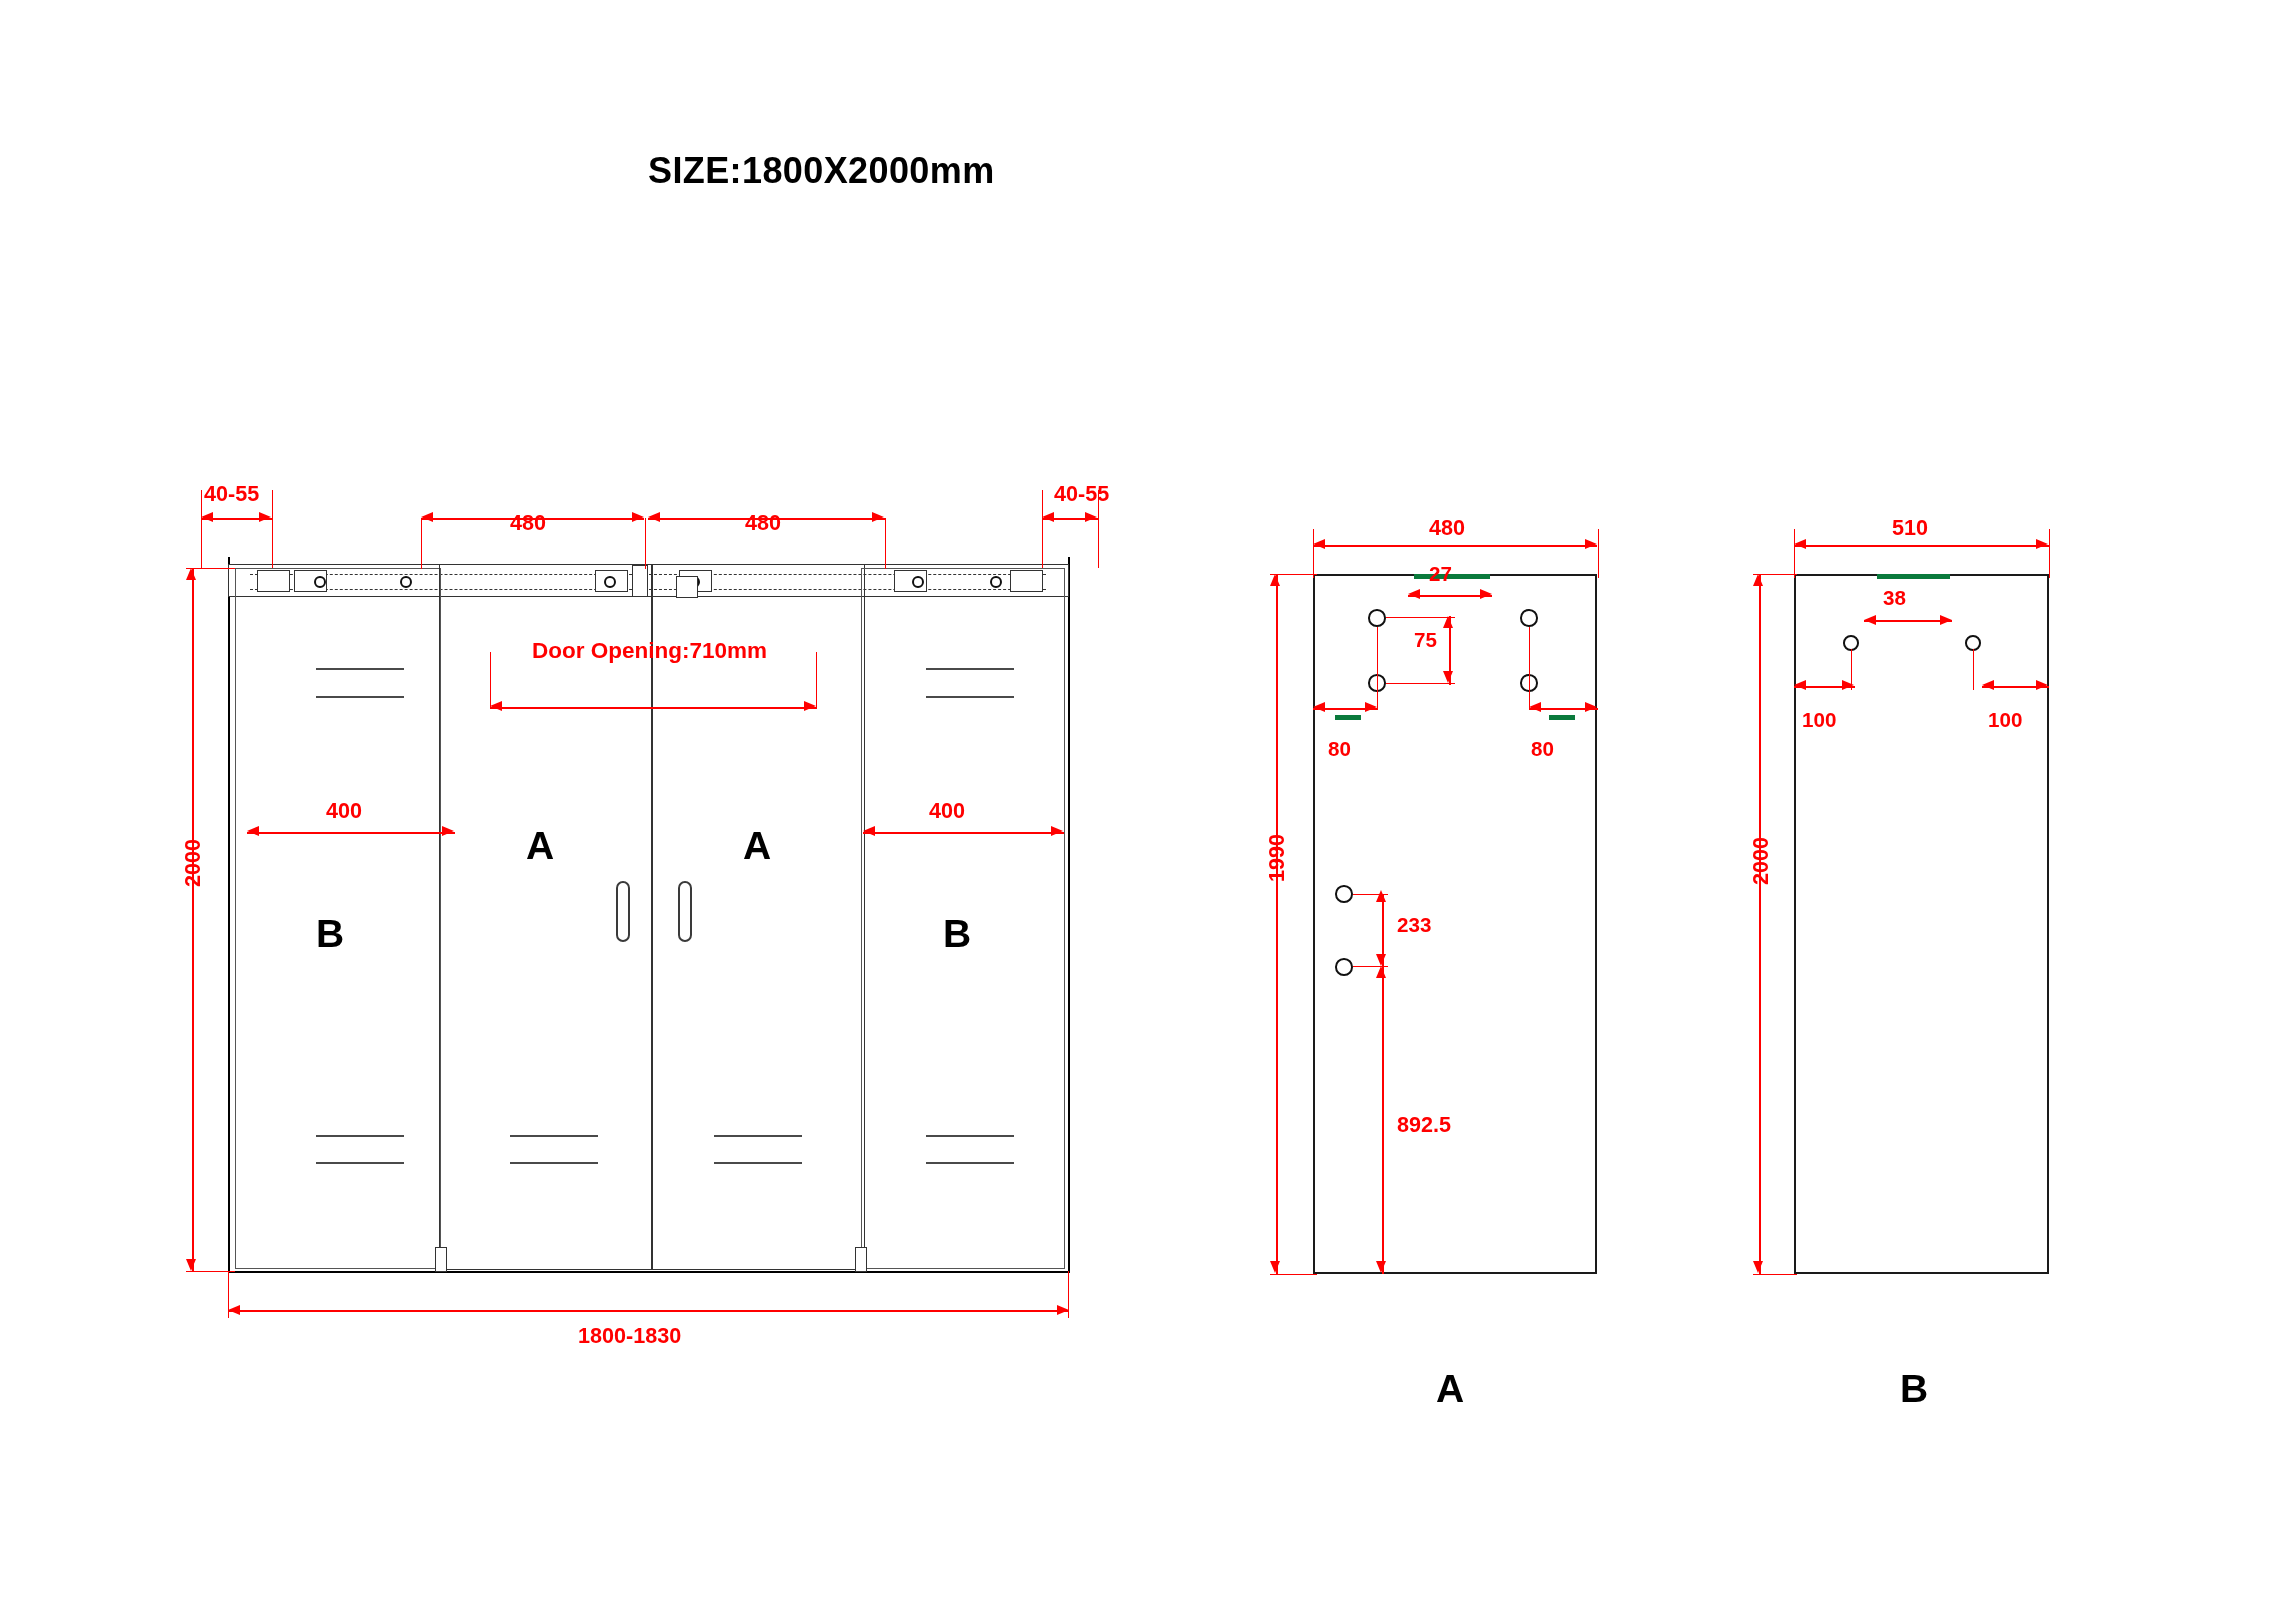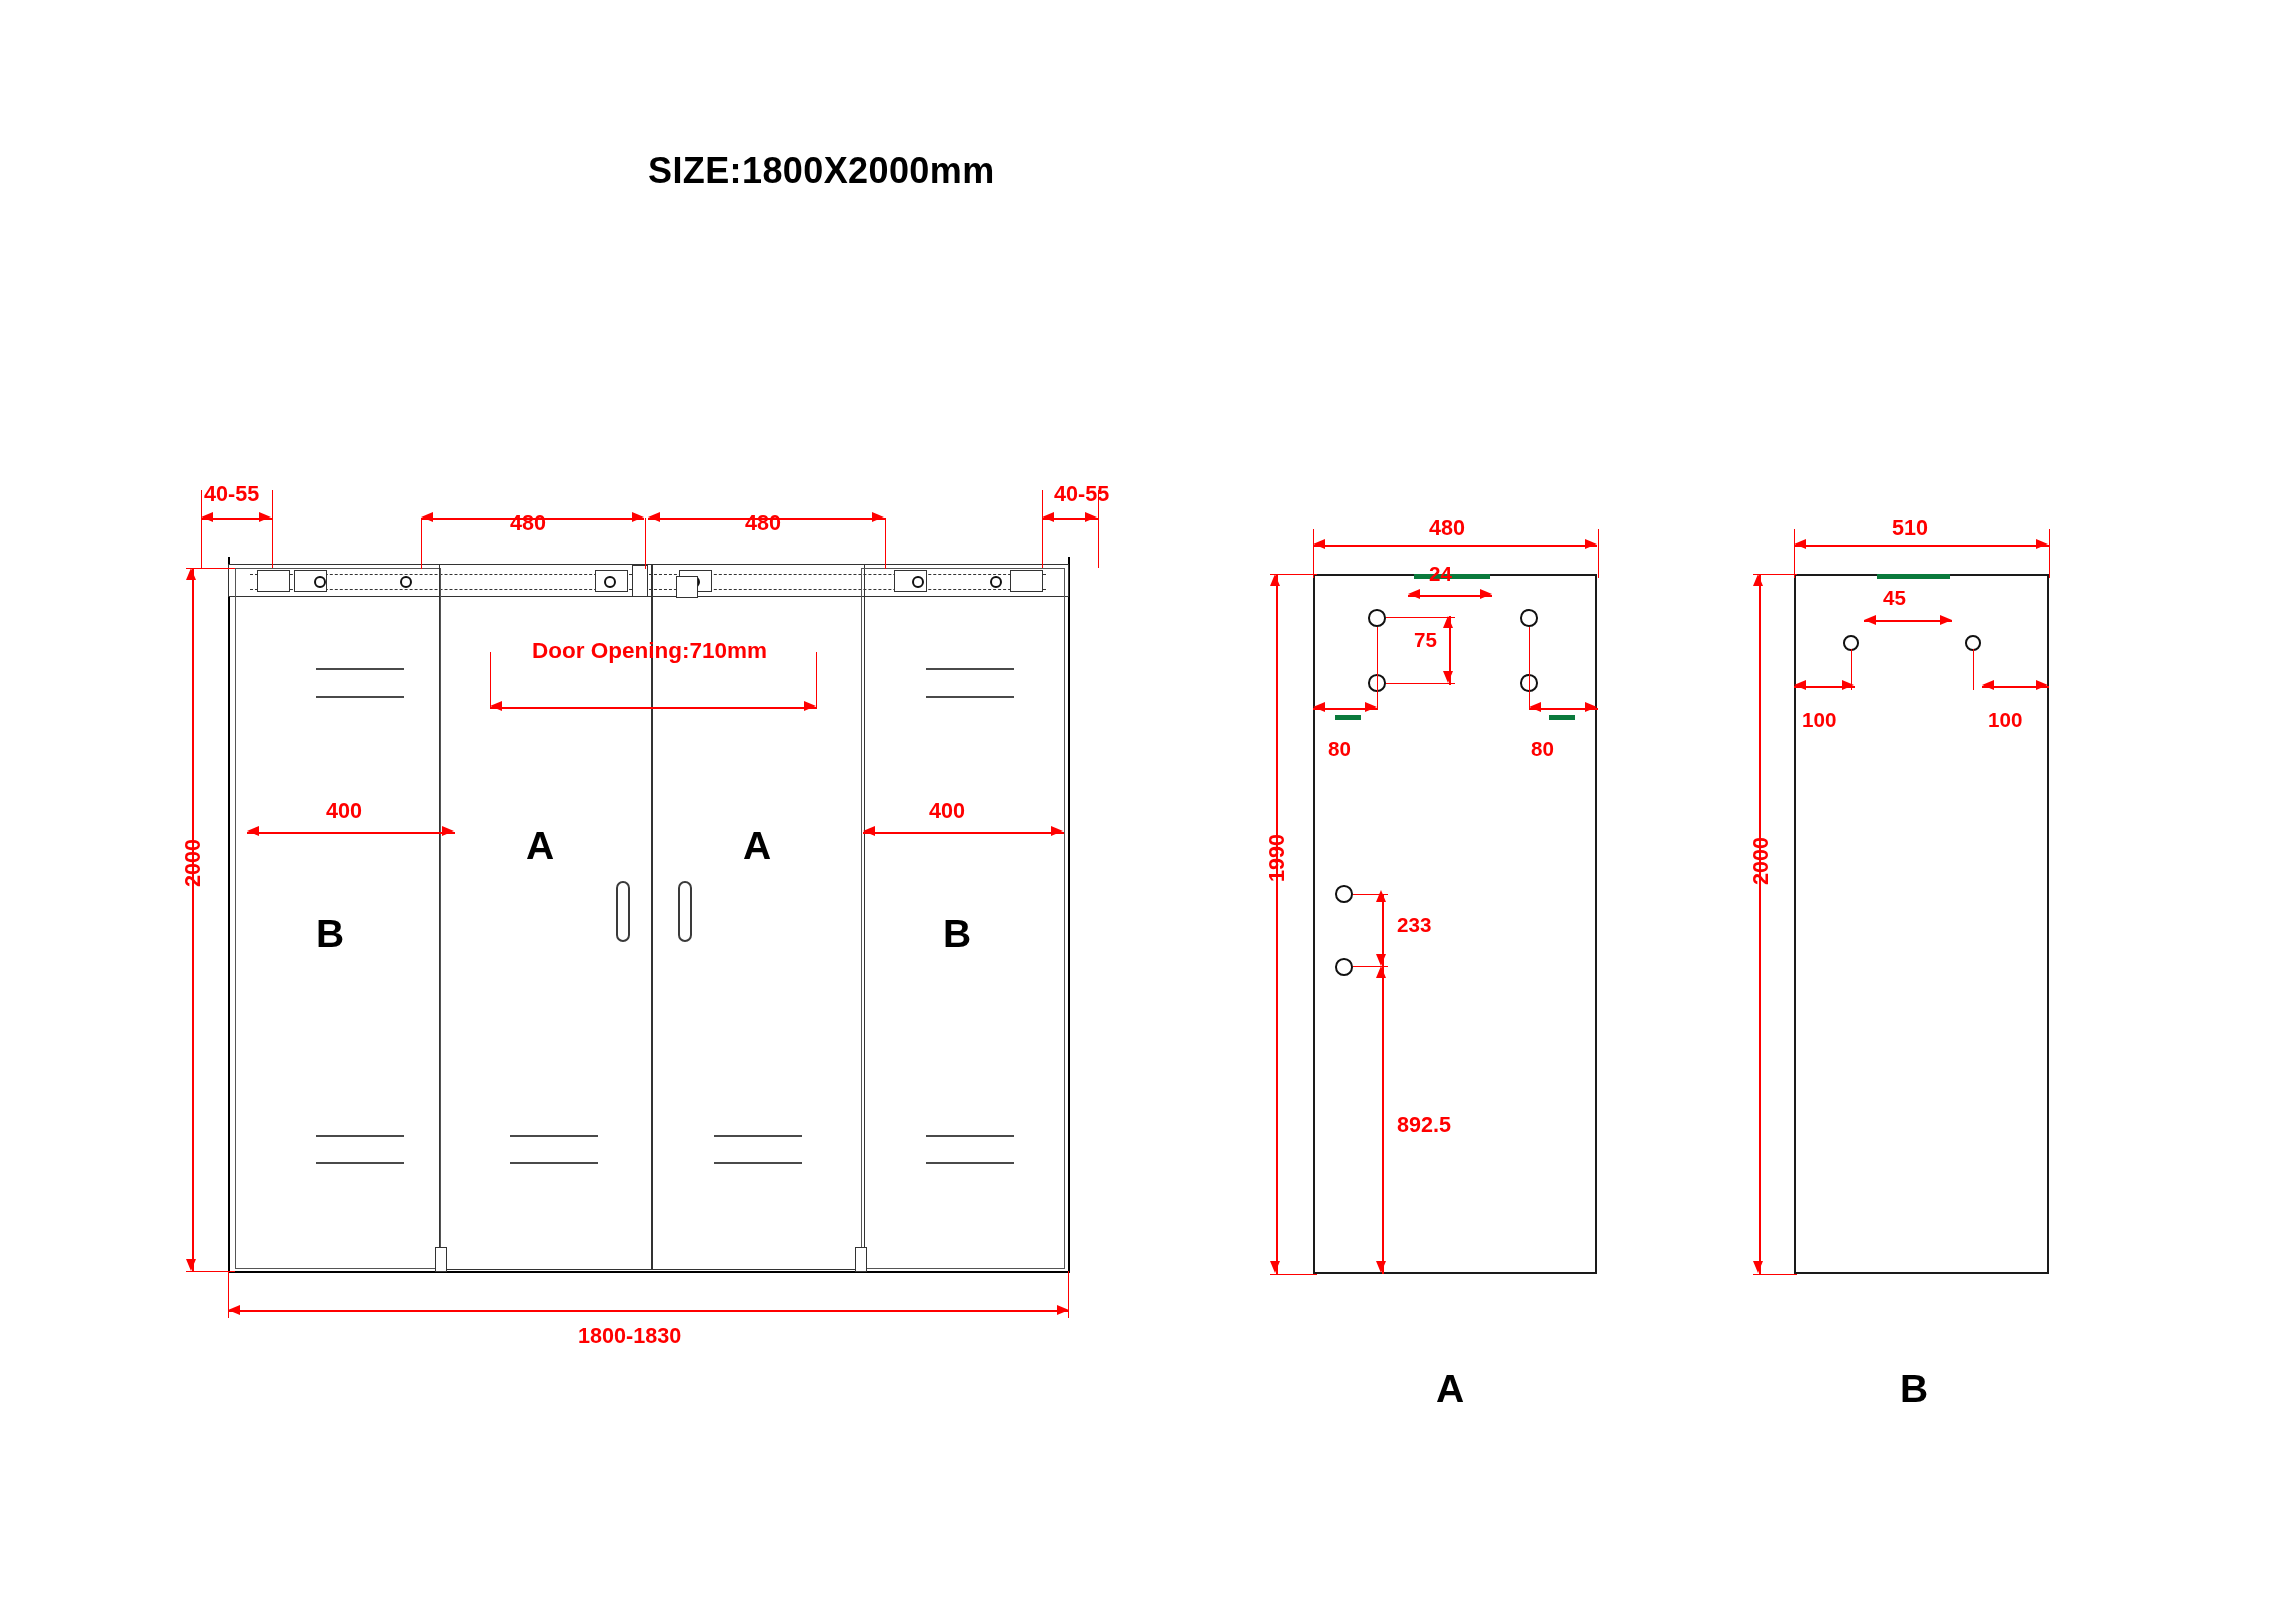--- a/index.html
+++ b/index.html
@@ -181,21 +181,21 @@
     <div class="vline thin" style="left:1313px;top:529px;height:49px;"></div>
     <div class="vline thin" style="left:1598px;top:529px;height:49px;"></div>
     <div class="hline" style="left:1313px;top:545px;width:284px;"></div>
     <div class="ar left" style="left:1313px;top:539px;"></div>
     <div class="ar right" style="left:1585px;top:539px;"></div>
     <div class="lbl dimtxt red" style="left:1429px;top:515px;">480</div>
 
     <div class="hline" style="left:1408px;top:595px;width:84px;"></div>
     <div class="ar left" style="left:1408px;top:589px;"></div>
     <div class="ar right" style="left:1480px;top:589px;"></div>
-    <div class="lbl dimtxt2 red" style="left:1429px;top:562px;">24</div>
+    <div class="lbl dimtxt2 red" style="left:1429px;top:562px;">27</div>
 
     <div class="vline" style="left:1449px;top:616px;height:69px;"></div>
     <div class="ar up" style="left:1443px;top:616px;"></div>
     <div class="ar down" style="left:1443px;top:671px;"></div>
     <div class="hline thin" style="left:1386px;top:617px;width:69px;"></div>
     <div class="hline thin" style="left:1386px;top:683px;width:69px;"></div>
     <div class="lbl dimtxt2 red" style="left:1414px;top:628px;">75</div>
 
     <div class="hline" style="left:1313px;top:708px;width:65px;"></div>
     <div class="ar left" style="left:1313px;top:702px;"></div>
@@ -241,21 +241,21 @@
     <div class="vline thin" style="left:1794px;top:529px;height:49px;"></div>
     <div class="vline thin" style="left:2049px;top:529px;height:49px;"></div>
     <div class="hline" style="left:1794px;top:545px;width:255px;"></div>
     <div class="ar left" style="left:1794px;top:539px;"></div>
     <div class="ar right" style="left:2036px;top:539px;"></div>
     <div class="lbl dimtxt red" style="left:1892px;top:515px;">510</div>
 
     <div class="hline" style="left:1864px;top:620px;width:88px;"></div>
     <div class="ar left" style="left:1864px;top:615px;"></div>
     <div class="ar right" style="left:1940px;top:615px;"></div>
-    <div class="lbl dimtxt2 red" style="left:1883px;top:586px;">45</div>
+    <div class="lbl dimtxt2 red" style="left:1883px;top:586px;">38</div>
 
     <div class="hline" style="left:1794px;top:686px;width:61px;"></div>
     <div class="ar left" style="left:1794px;top:680px;"></div>
     <div class="ar right" style="left:1842px;top:680px;"></div>
     <div class="vline thin" style="left:1851px;top:649px;height:41px;"></div>
     <div class="lbl dimtxt2 red" style="left:1802px;top:708px;">100</div>
 
     <div class="hline" style="left:1982px;top:686px;width:67px;"></div>
     <div class="ar left" style="left:1982px;top:680px;"></div>
     <div class="ar right" style="left:2036px;top:680px;"></div>

